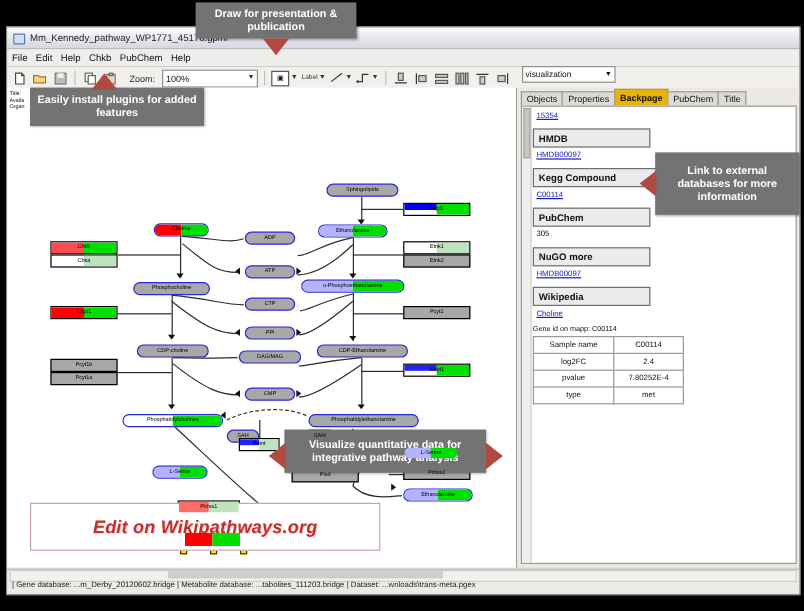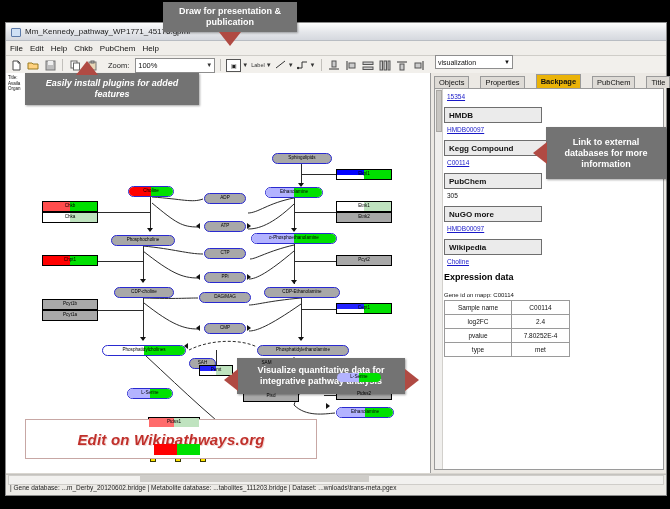--- a/index.html
+++ b/index.html
@@ -35,21 +35,21 @@
   .body{position:absolute;left:0;top:50px;right:0;bottom:22px;display:flex;}
   .leftpane{position:relative;width:424px;background:#fff;border-right:1px solid #9b9b9b;overflow:hidden;}
   .infohdr{position:absolute;left:2px;top:2px;font-size:4.5px;line-height:5.5px;color:#111;}
   .canvas{position:absolute;inset:0;}
 
   .rightpane{flex:1;background:#ece9e4;position:relative;}
   .rpcombo{position:absolute;left:4px;top:-18px;width:72px;height:12px;background:#fff;border:1px solid #8e8e8e;
            display:flex;align-items:center;justify-content:space-between;padding:0 2px;}
   .rpcombo span{font-size:7px;color:#111;}
   .tabs{position:absolute;left:3px;top:2px;right:2px;height:13px;display:flex;align-items:flex-end;
-        border-bottom:1px solid #9a9a9a;gap:12px;}
+        border-bottom:1px solid #9a9a9a;}
   .tab{height:11px;padding:0 4px;font-size:7.5px;color:#111;background:#dedbd6;border:1px solid #9a9a9a;
        border-bottom:none;display:flex;align-items:center;margin-right:-1px;}
   .tab.active{background:#eab308;height:13px;font-weight:bold;}
   .rpbody{position:absolute;left:3px;top:15px;right:2px;bottom:3px;background:#fff;border:1px solid #9a9a9a;overflow:hidden;}
   .rpscroll{position:absolute;left:0;top:0;width:7px;bottom:0;background:#f0efed;border-right:1px solid #d2d0cc;}
   .rpscroll:before{content:"";position:absolute;left:1px;top:1px;width:4px;height:40px;background:#c8c6c2;border:1px solid #a9a7a3;}
   .rpinner{position:absolute;left:9px;top:4px;right:3px;bottom:0;}
 
   .dbbox{width:92px;height:14px;background:#ebebeb;border:1px solid #6e6e6e;display:flex;align-items:center;
          padding-left:4px;font-size:8px;font-weight:bold;color:#111;margin-bottom:3px;}
@@ -483,21 +483,20 @@
 
             <div class="dbbox">PubChem</div>
             <span class="dbplain">305</span>
 
             <div class="dbbox">NuGO more</div>
             <a class="dblink">HMDB00097</a>
 
             <div class="dbbox">Wikipedia</div>
             <a class="dblink">Choline</a>
 
-            <div class="exph">Expression data</div>
             <div class="geneid">Gene id on mapp: C00114</div>
 
             <table class="exp">
               <tbody>
                   <tr>
                 <td class="k">Sample name</td>
                 <td>C00114</td>
               </tr>
               <tr>
                 <td class="k">log2FC</td>
@@ -520,21 +519,21 @@
 
     <div class="statusbar">
       <div class="hscroll"></div>
       <div class="statustext">| Gene database: ...m_Derby_20120602.bridge | Metabolite database: ...tabolites_111203.bridge | Dataset: ...wnloads\trans-meta.pgex</div>
     </div>
   </div>
 
   <div class="callout" style="left:163px;top:2px;width:134px;height:30px;">Draw for presentation &amp; publication</div>
   <div class="arrow-down" style="left:219px;top:32px;"></div>
 
-  <div class="callout" style="left:25px;top:73px;width:174px;height:32px;font-style:italic;">Easily install plugins for added features</div>
+  <div class="callout" style="left:25px;top:73px;width:145px;height:32px;">Easily install plugins for added features</div>
   <div class="arrow-up" style="left:76px;top:61px;"></div>
 
   <div class="callout" style="left:546px;top:127px;width:120px;height:52px;">Link  to external databases  for more information</div>
   <div class="arrow-left" style="left:533px;top:142px;"></div>
 
   <div class="callout" style="left:237px;top:358px;width:168px;height:36px;">Visualize quantitative data  for integrative pathway analysis</div>
   <div class="arrow-left" style="left:224px;top:369px;"></div>
   <div class="arrow-right" style="left:405px;top:369px;"></div>
 
   <div class="sharebox" style="left:25px;top:419px;width:290px;height:38px;">

